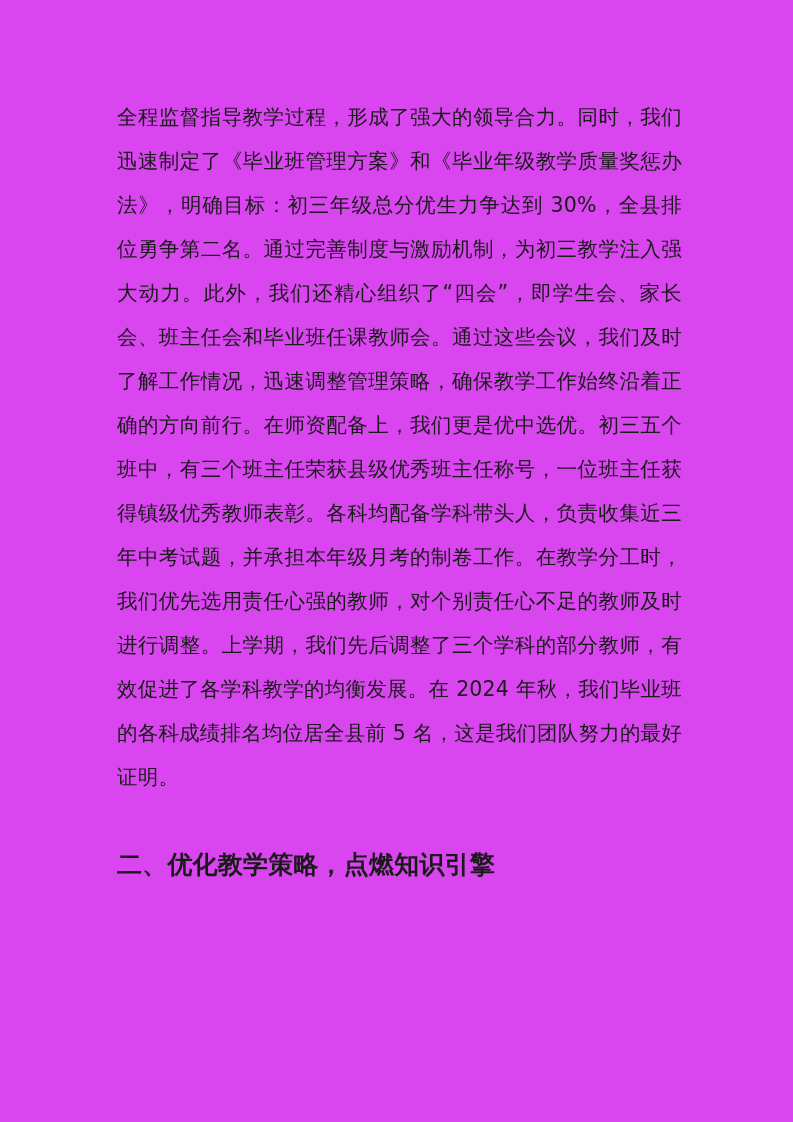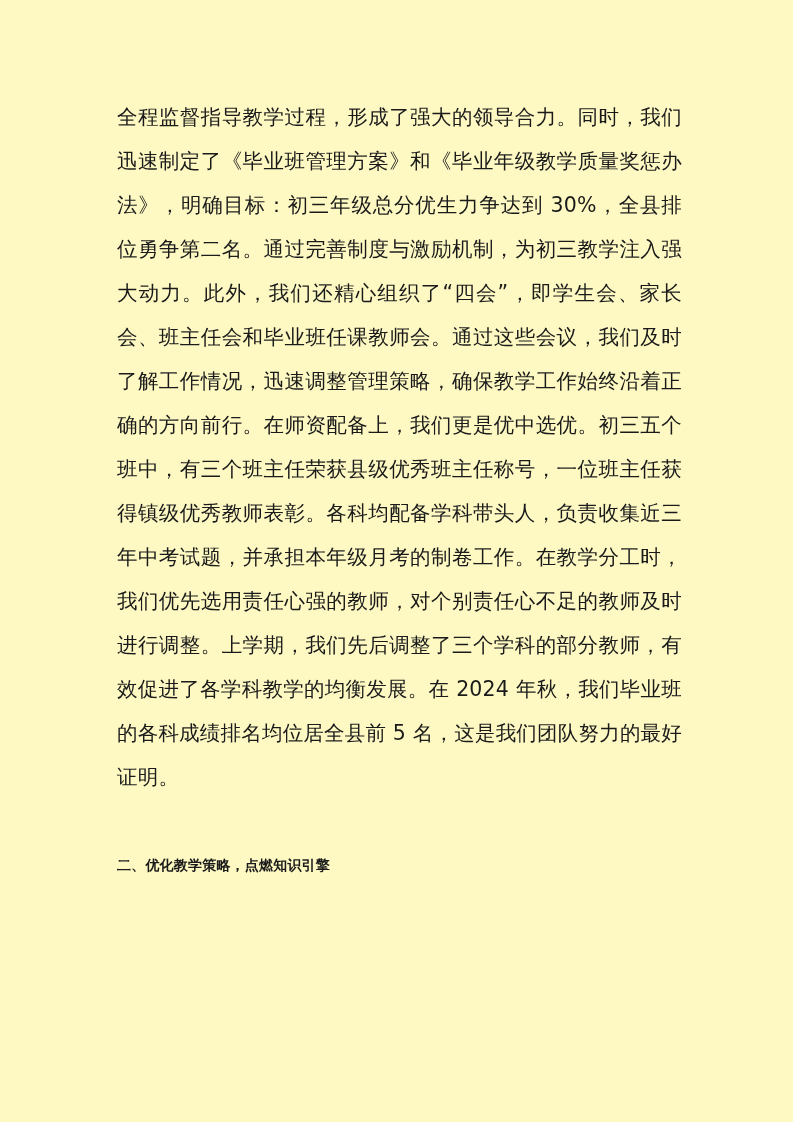--- a/index.html
+++ b/index.html
@@ -7,42 +7,42 @@
     padding: 0;
     background: #ffffff;
   }
   body {
     font-family: "DejaVu Sans", "Liberation Sans", sans-serif;
   }
   .page {
     position: relative;
     width: 793px;
     height: 1122px;
-    background: #fef9c3;
+    background: #d946ef;
     box-sizing: border-box;
     overflow: hidden;
   }
   .content {
     position: absolute;
     left: 117px;
     top: 95px;
     width: 565px;
   }
   .para {
     font-size: 20.5px;
     line-height: 44px;
     color: #1a1a1a;
     text-align: justify;
     text-justify: inter-ideograph;
     letter-spacing: 0.2px;
     margin: 0;
     white-space: normal;
   }
   .heading {
-    font-size: 14px;
+    font-size: 25px;
     line-height: 44px;
     color: #1a1a1a;
     margin: 0;
     font-weight: 600;
     letter-spacing: 0.2px;
   }
   .gap-large {
     height: 44px;
   }
   .gap-medium {

